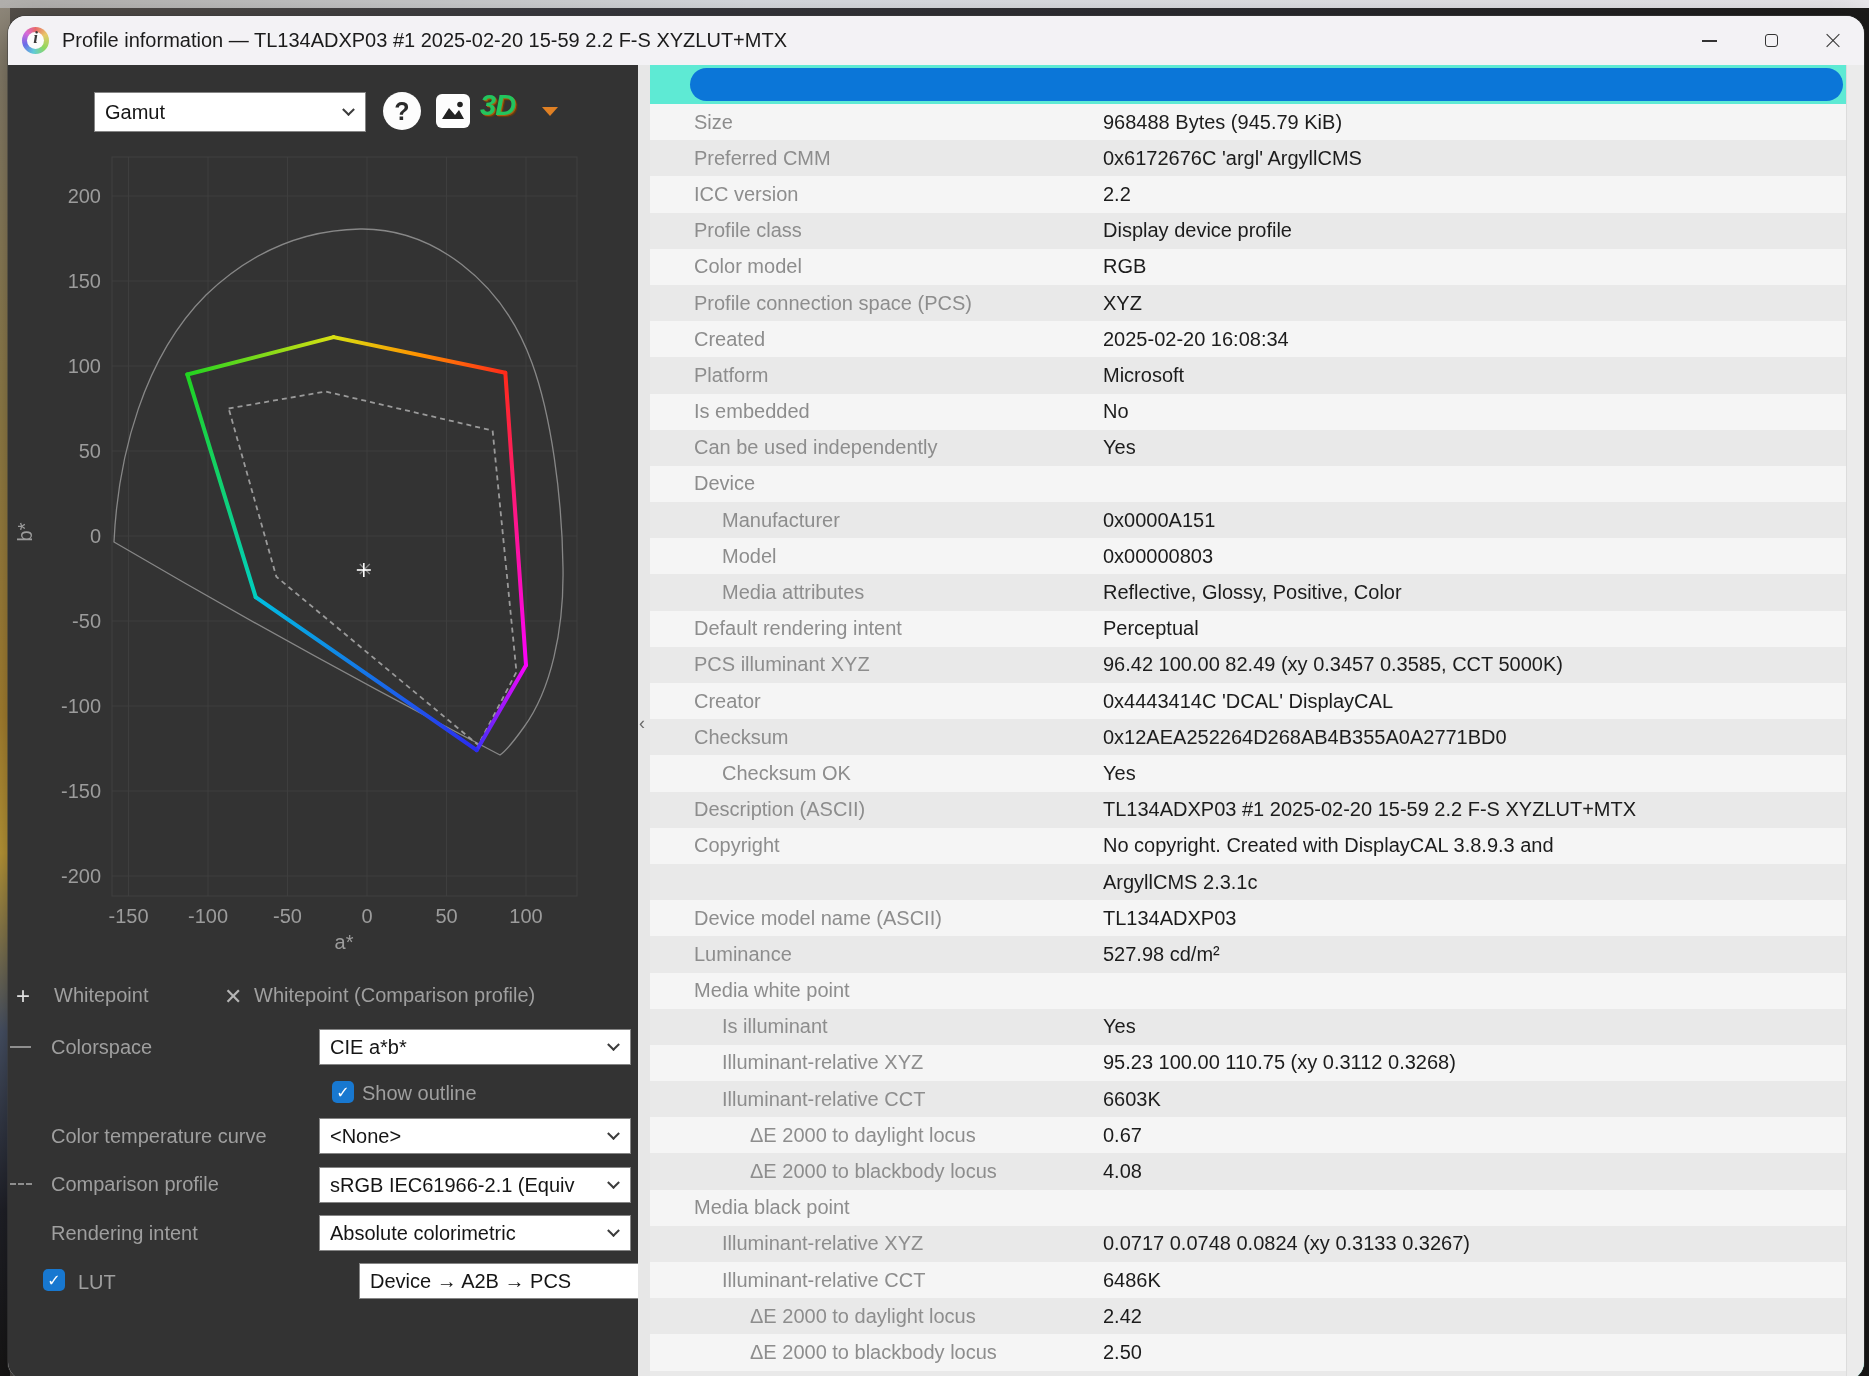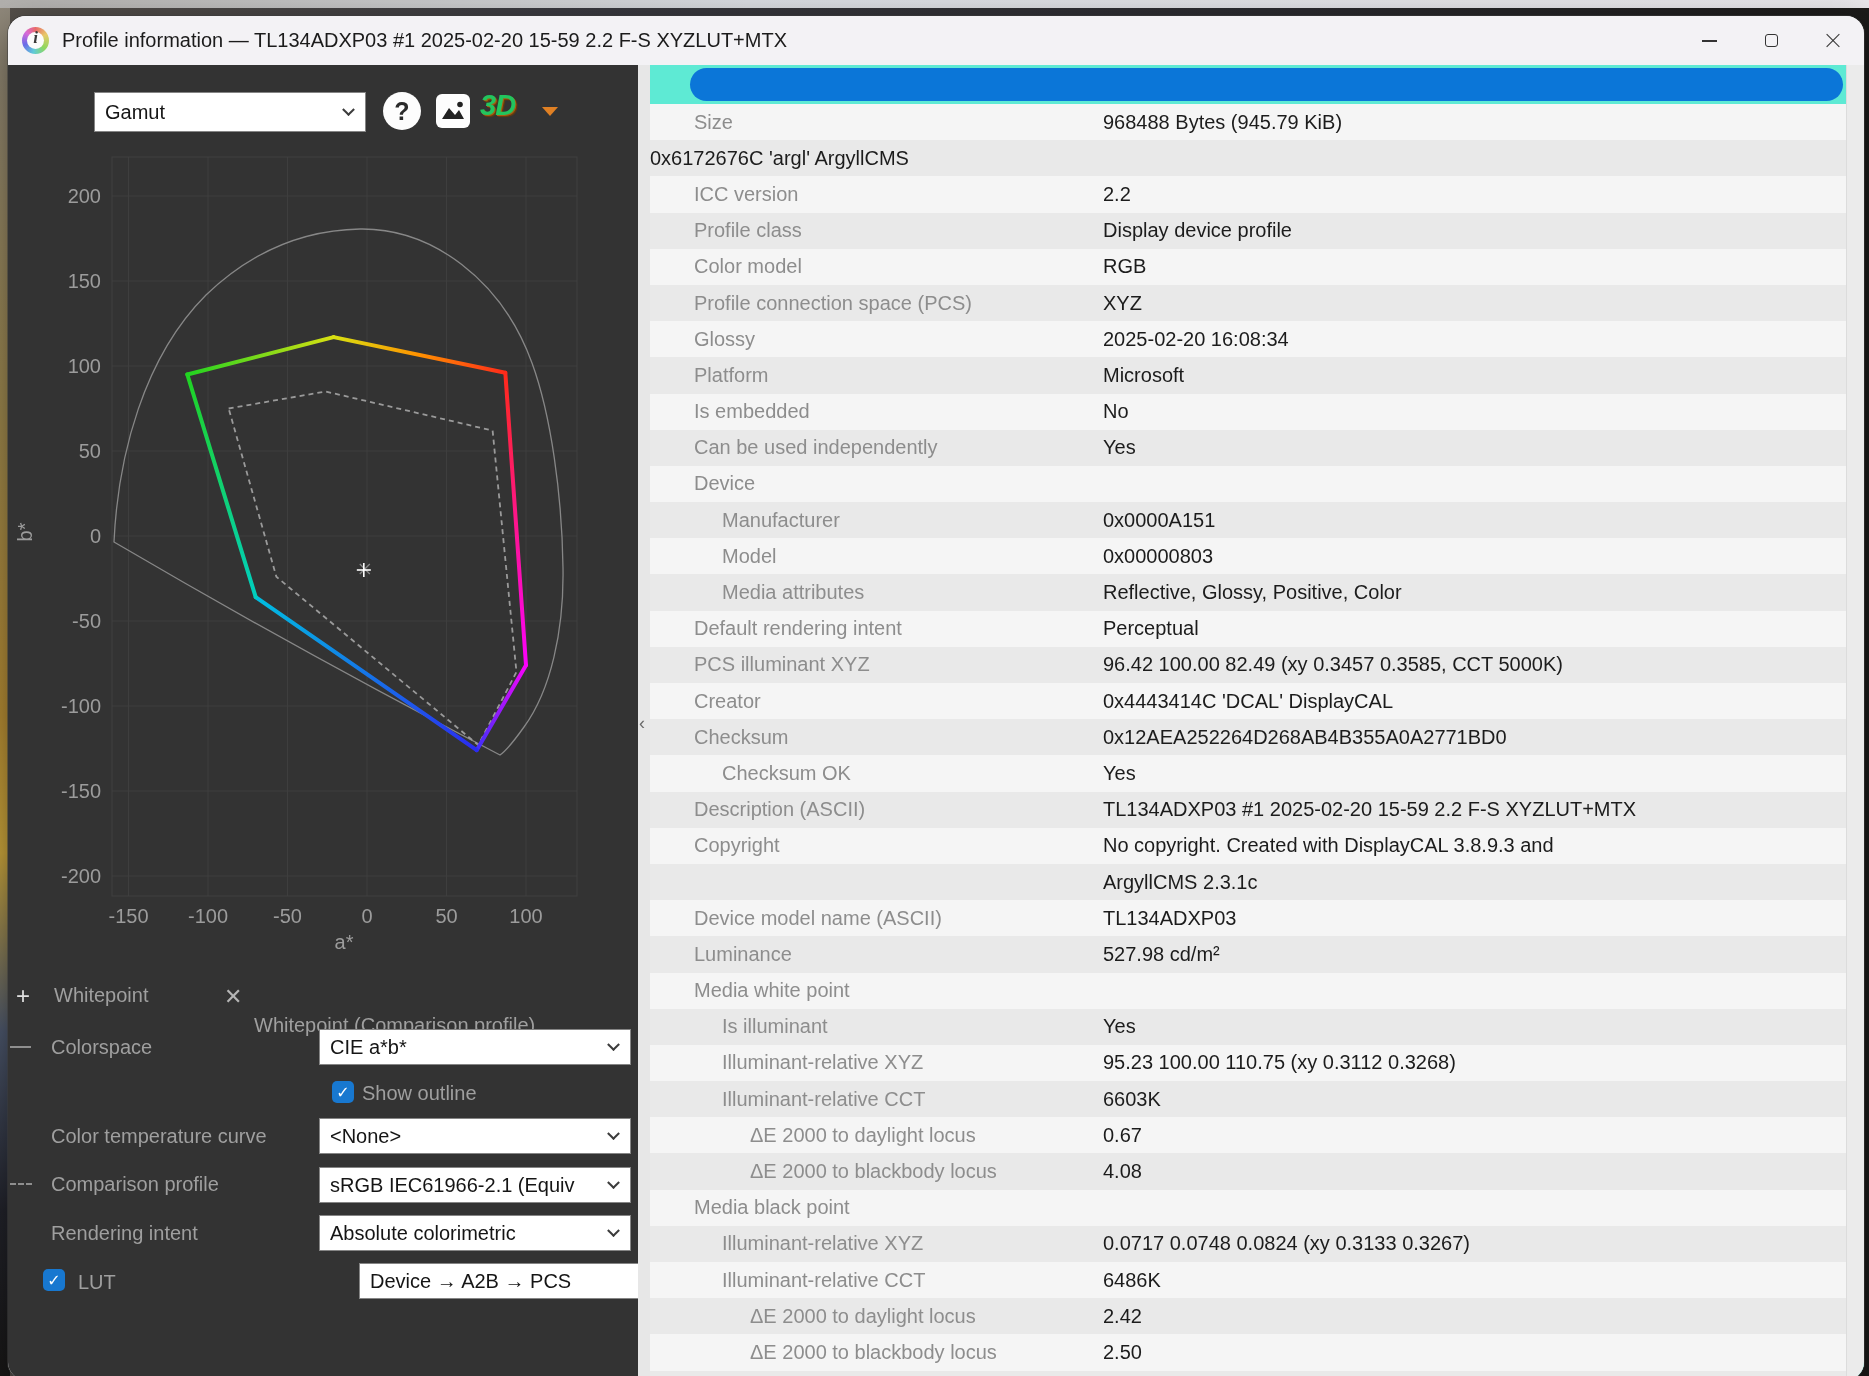--- a/index.html
+++ b/index.html
@@ -196,21 +196,21 @@
             <line x1="351.82" y1="499" x2="361.82" y2="509" stroke="#8a8a8a" stroke-width="1.2"></line>
             <line x1="348.82" y1="505" x2="362.82" y2="505" stroke="#ffffff" stroke-width="1.6"></line>
             <line x1="355.82" y1="498" x2="355.82" y2="512" stroke="#ffffff" stroke-width="1.6"></line>
             <text x="336" y="884" class="axis">a*</text>
             <text x="24" y="467" class="axis" transform="rotate(-90 24 467)">b*</text>
           </svg>
 
         <span class="leg-plus">+</span>
         <span class="dk" style="left:46px;top:919px;">Whitepoint</span>
         <span class="leg-x">✕</span>
-        <span class="dk" style="left:246px;top:919px;margin-top:30px;">Whitepoint (Comparison profile)</span>
+        <span class="dk" style="left:246px;top:919px;">Whitepoint (Comparison profile)</span>
 
         <span class="li-line"></span>
         <span class="dk" style="left:43px;top:971px;">Colorspace</span>
         <div class="dd" style="left:311px;top:964px;width:312px;height:36px;">
           <span class="ddtext">CIE a*b*</span>
           <span class="chev"></span>
         </div>
 
         <div class="checkbox" style="left:324px;top:1016px;"></div>
         <span class="dk" style="left:354px;top:1017px;">Show outline</span>
@@ -245,40 +245,41 @@
       <div class="sash"></div>
 
       <div class="right-panel">
         <div class="blue-bar"></div>
         <div class="rows">
             <div class="irow light">
               <span class="lbl ind0">Size</span>
               <span class="val">968488 Bytes (945.79 KiB)</span>
             </div>
             <div class="irow dark">
+              <span class="lbl ind0">Preferred CMM</span>
               <span class="val">0x6172676C 'argl' ArgyllCMS</span>
             </div>
             <div class="irow light">
               <span class="lbl ind0">ICC version</span>
               <span class="val">2.2</span>
             </div>
             <div class="irow dark">
               <span class="lbl ind0">Profile class</span>
               <span class="val">Display device profile</span>
             </div>
             <div class="irow light">
               <span class="lbl ind0">Color model</span>
               <span class="val">RGB</span>
             </div>
             <div class="irow dark">
               <span class="lbl ind0">Profile connection space (PCS)</span>
               <span class="val">XYZ</span>
             </div>
             <div class="irow light">
-              <span class="lbl ind0">Glossy</span>
+              <span class="lbl ind0">Created</span>
               <span class="val">2025-02-20 16:08:34</span>
             </div>
             <div class="irow dark">
               <span class="lbl ind0">Platform</span>
               <span class="val">Microsoft</span>
             </div>
             <div class="irow light">
               <span class="lbl ind0">Is embedded</span>
               <span class="val">No</span>
             </div>

